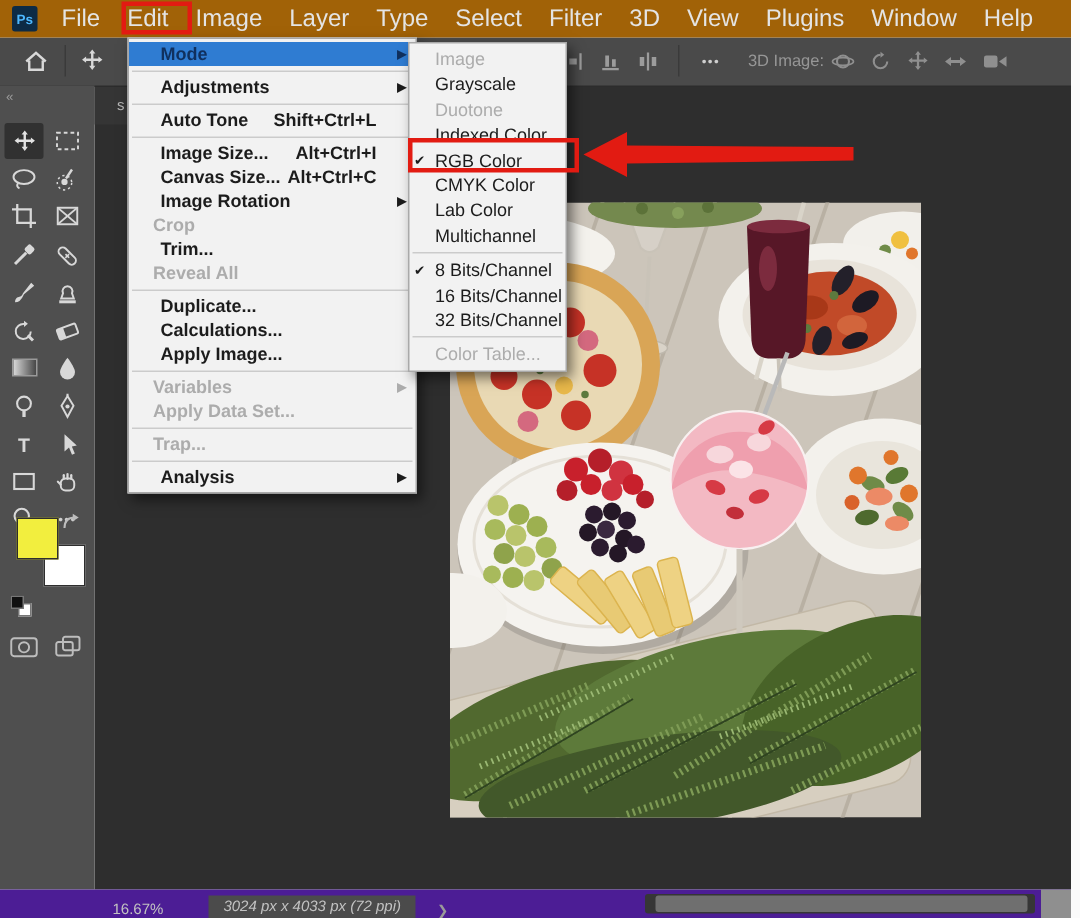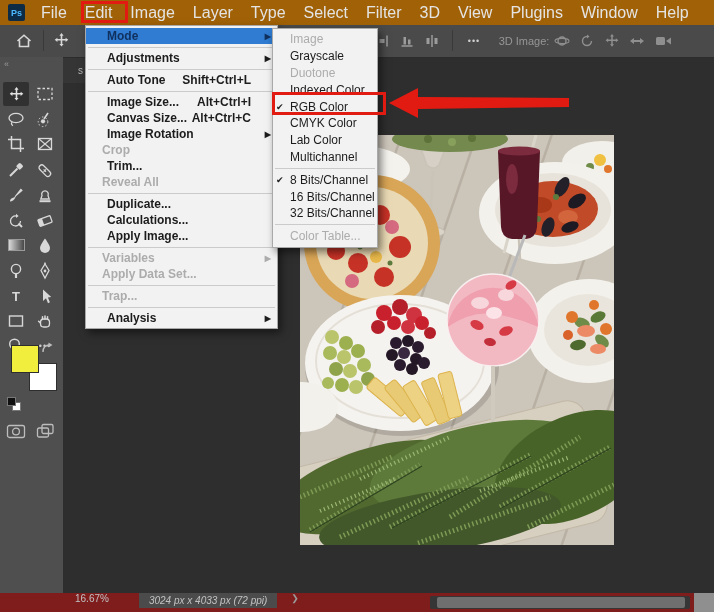--- a/index.html
+++ b/index.html
@@ -33,22 +33,22 @@
   .bg-sw{left:29px;top:306px;width:26px;height:26px;z-index:2;}
   .mini-sw{position:absolute;left:7px;top:316px;width:7px;height:7px;background:#111;border:1px solid #777;z-index:4;}
   .mini-sw2{position:absolute;left:11px;top:320px;width:7px;height:7px;background:#fff;border:1px solid #777;z-index:3;}
 
   .tabbar-frag{position:absolute;left:63px;top:57px;width:23px;height:26px;background:#353535;
                color:#b5b5b5;font-size:10px;display:flex;align-items:center;justify-content:flex-end;
                padding-right:3px;box-sizing:border-box;z-index:5;}
   .canvas{position:absolute;left:63px;top:57px;width:651px;height:536px;background:#2e2e2e;z-index:1;}
   .photo{position:absolute;left:237px;top:78px;width:314px;height:410px;z-index:2;}
 
-  .statusbar{position:absolute;left:0;top:593px;width:714px;height:19px;background:#7f1d1d;z-index:15;
-             display:flex;align-items:flex-start;font-size:10px;color:#c2c2c2;}
+  .statusbar{position:absolute;left:0;top:593px;width:714px;height:19px;background:#4c1d95;z-index:15;
+             display:flex;align-items:flex-end;font-size:10px;color:#c2c2c2;}
   .sb-zoom{margin-left:75px;}
   .sb-info{margin-left:30px;background:#4b4b4b;padding:2px 10px;font-style:italic;}
   .sb-chev{margin-left:14px;color:#9a9a9a;font-size:9px;}
   .sb-track{position:absolute;left:430px;top:3px;width:260px;height:13px;background:#363636;border-radius:2px;}
   .sb-thumb{position:absolute;left:7px;top:1px;width:248px;height:11px;background:#6f6f6f;border-radius:2px;}
   .sb-corner{position:absolute;left:694px;top:0;width:20px;height:19px;background:#8f8f8f;}
   .white-edge{position:absolute;left:714px;top:0;width:6px;height:612px;background:#fbfbfb;z-index:50;}
 
   
   .menu-panel{position:absolute;left:85px;top:25px;width:193px;background:#f2f2f2;

